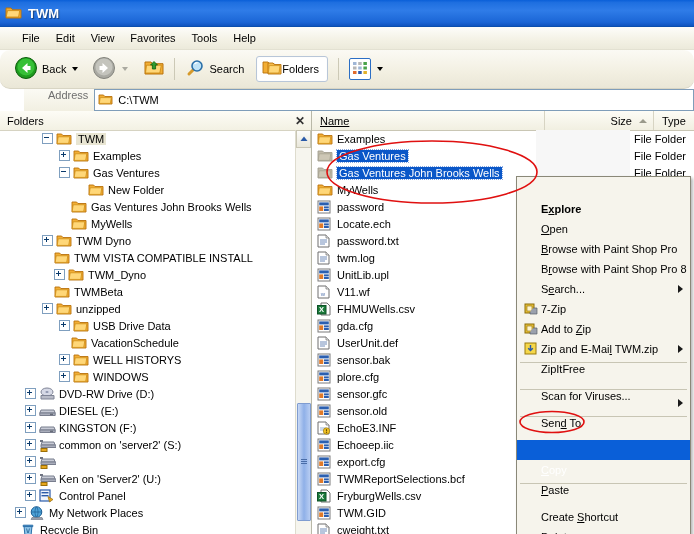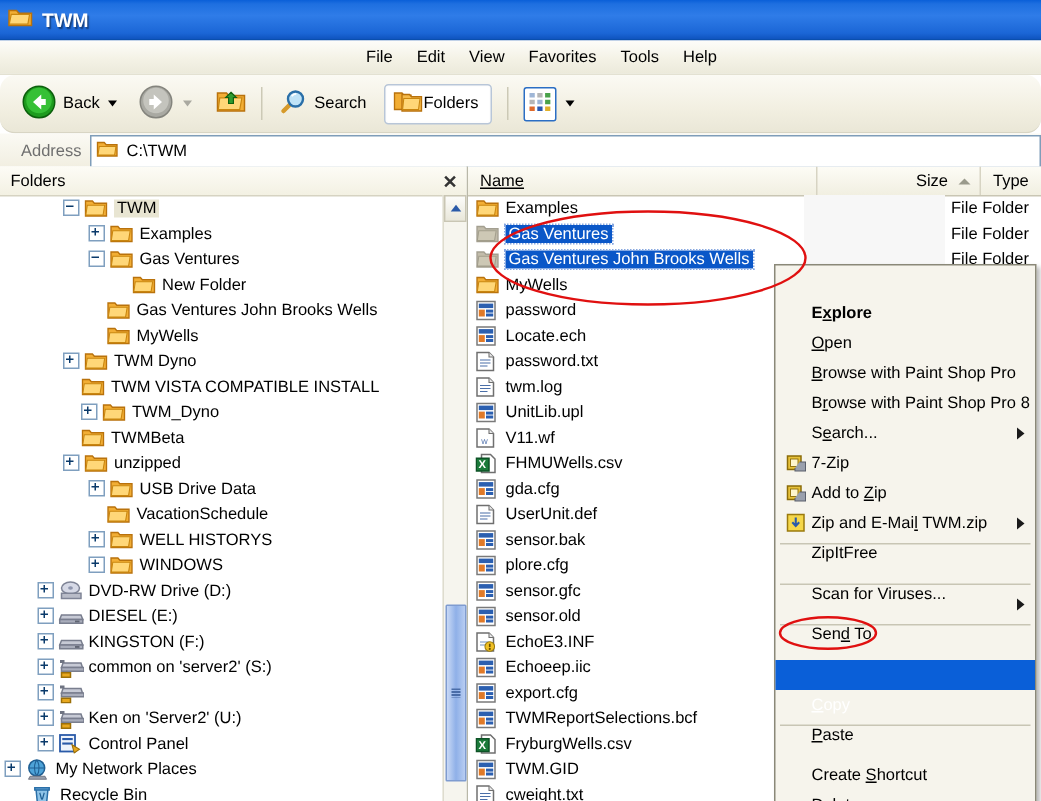--- a/index.html
+++ b/index.html
@@ -21,21 +21,21 @@
   }
   .titlebar .tb-label{
     color:#fff;font-weight:bold;font-size:13px;margin-left:6px;
     text-shadow:1px 1px 1px rgba(0,0,0,.45);
   }
 
   
   .menubar{
     height:22px;display:flex;align-items:center;
     background:linear-gradient(180deg,#fdfdfa 0%,#f4f2e6 55%,#eceadb 100%);
-    padding-left:28px;border-bottom:1px solid #e3e1d2;justify-content:center;
+    padding-left:14px;border-bottom:1px solid #e3e1d2;
   }
   .menu-item{padding:2px 8px;color:#000;font-size:11px;cursor:default;}
 
   
   .toolbar{
     height:38px;display:flex;align-items:center;
     background:linear-gradient(180deg,#fbfaf4 0%,#f2efe1 60%,#eae7d7 100%);
     border-bottom:1px solid #d8d5c4;
     padding-left:10px;position:relative;border-radius:10px;
   }
@@ -47,23 +47,23 @@
   .caret.dim{border-top-color:#aaa9a0;}
   .folders-btn{
     border:1px solid #b8c6d8;background:#fff;border-radius:3px;
     padding:3px 8px 3px 5px;display:flex;align-items:center;
     box-shadow:inset 0 0 0 1px #fdfdfd;
   }
   .views-btn{border:1px solid #2b6ec4;background:#fff;padding:1px;border-radius:2px;}
 
   
   .addressbar{
-    height:24px;display:flex;align-items:center;
+    height:24px;display:flex;align-items:flex-start;
     background:linear-gradient(180deg,#fbfaf4 0%,#f1eee0 100%);
-    border-bottom:1px solid #c9c6b4;padding-left:14px;
+    border-bottom:1px solid #c9c6b4;padding-left:24px;margin-left:24px;
   }
   .addr-label{color:#6f6f6f;font-size:11px;margin-right:6px;}
   .addr-field{
     flex:1;height:20px;background:#fff;border:1px solid #7f9db9;
     display:flex;align-items:center;padding-left:3px;margin-right:0px;
   }
   .addr-text{margin-left:5px;font-size:11px;}
 
   
   .body-split{position:absolute;top:111px;left:0;width:694px;height:423px;display:flex;}
@@ -436,21 +436,21 @@
           <div class="tnode" style="padding-left: 25px;">
             <span class="exp plus"></span>
             <span class="ic ic16"><svg width="15" height="14" viewBox="0 0 15 14">
                 <rect x="1" y="1" width="10" height="11" fill="#eef3fb" stroke="#2a5aa8" stroke-width="1.2"></rect>
                 <rect x="2.5" y="3" width="7" height="1.4" fill="#2a5aa8"></rect>
                 <rect x="2.5" y="6" width="7" height="1.4" fill="#2a5aa8"></rect>
                 <path d="M9 7.5 L14 10.5 L10.5 13 Z" fill="#e8a81e" stroke="#9c6f07" stroke-width=".7"></path>
               </svg></span>
             <span class="lbl">Control Panel</span>
           </div>
-          <div class="tnode" style="padding-left: 3px;">
+          <div class="tnode" style="padding-left: 15px;">
             <span class="exp plus"></span>
             <span class="ic ic16"><svg width="16" height="14" viewBox="0 0 16 14">
                 <circle cx="7.5" cy="6" r="5.3" fill="#4ea3d8" stroke="#1f5f93"></circle>
                 <path d="M2.3 6h10.4M7.5 0.8c2 2.4 2 8 0 10.4M7.5 0.8c-2 2.4-2 8 0 10.4" fill="none" stroke="#1f5f93" stroke-width=".7"></path>
                 <path d="M3 11.5h10l1 2H2z" fill="#9aa0ad" stroke="#6c717d" stroke-width=".6"></path>
               </svg></span>
             <span class="lbl">My Network Places</span>
           </div>
           <div class="tnode" style="padding-left: 8px;">
             <span class="nog"></span>

